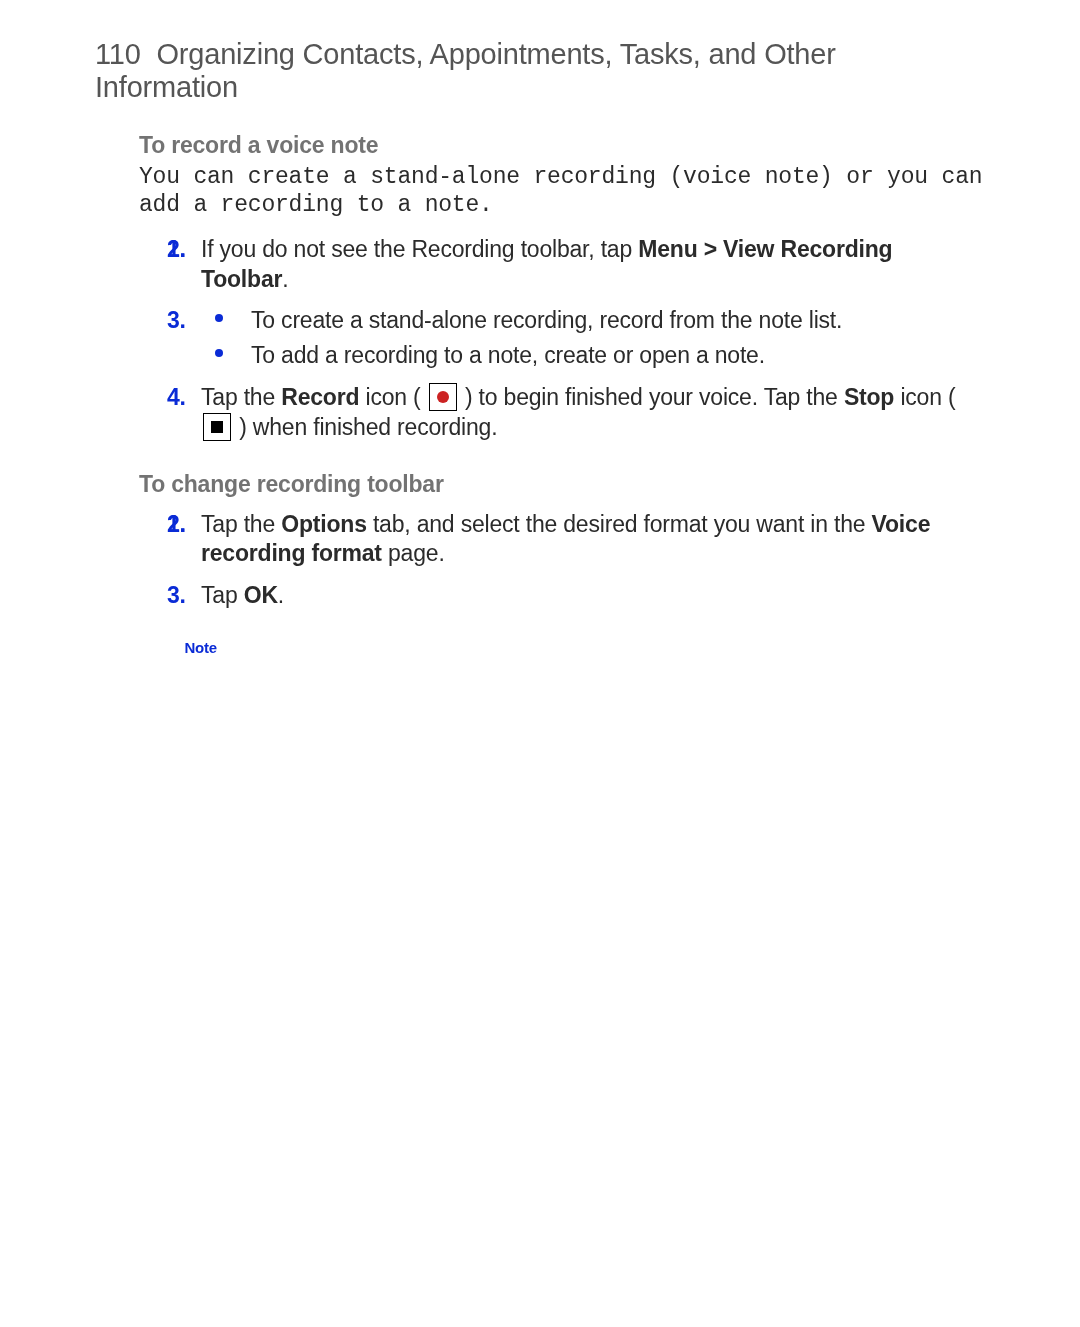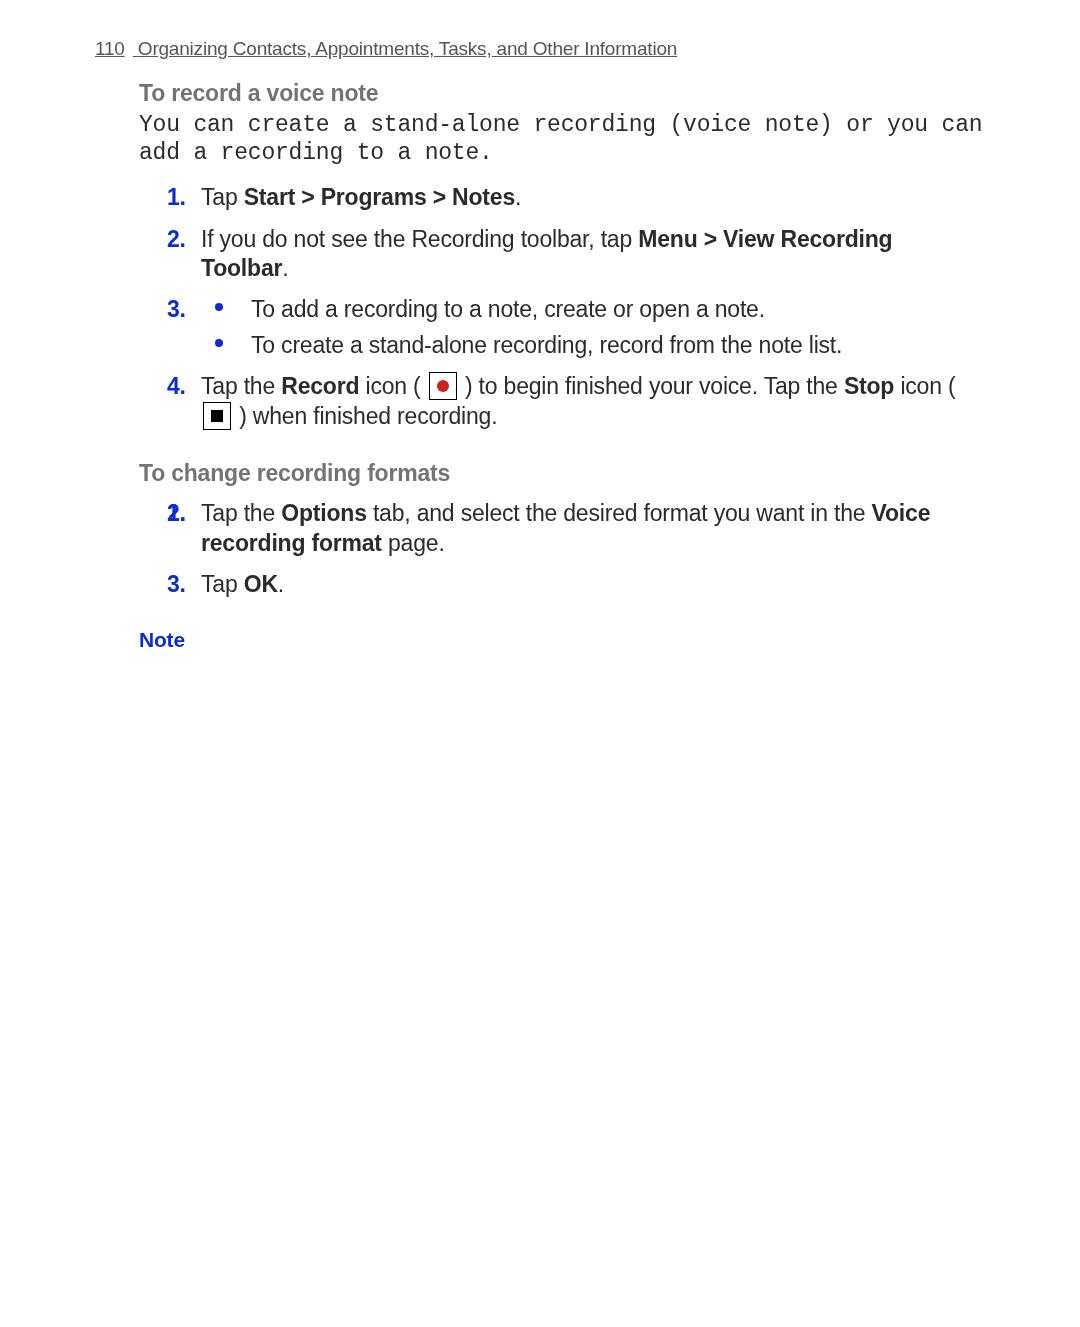--- a/index.html
+++ b/index.html
@@ -9,25 +9,24 @@
     }
     body {
       width: 1080px;
       height: 1327px;
       background: #ffffff;
       font-family: 'Segoe UI', Tahoma, Arial, sans-serif;
       color: #2b2b2b;
       padding: 38px 95px 0 95px;
     }
     .page-header {
-      font-size: 19px;
+      font-size: 29px;
       color: #555;
-      margin-bottom: 20px;
+      margin-bottom: 28px;
       letter-spacing: -0.2px;
-      text-decoration: underline;
     }
     .page-number {
       color: #555;
       margin-right: 8px;
     }
     .content {
       padding-left: 44px;
     }
     .subheading {
       font-size: 23px;
@@ -107,24 +106,25 @@
       border-radius: 50%;
     }
     .stop-square {
       width: 12px;
       height: 12px;
       background: #000;
     }
     .note-row {
       display: flex;
       padding-left: 0;
-      font-size: 21px;
+      font-size: 15px;
       line-height: 1.28;
       color: #0a2bd6;
       letter-spacing: -0.2px;
+      text-align: right;
     }
     .note-label {
       font-weight: 700;
       min-width: 88px;
       padding-right: 10px;
     }
     .note-body {
       flex: 1;
     }
     .section-gap {
@@ -140,44 +140,43 @@
 </div>
 
 <div class="content">
 
   <div class="subheading">To record a voice note</div>
   <div class="intro-text">You can create a stand-alone recording (voice note) or you can add a recording to a note.</div>
 
   <ol class="steps">
     <li>
       <span class="num">1.</span>
-      <span><span>Tap </span><span class="bold">Start &gt; Programs &gt; Notes</span><span>.</span></span>
     </li>
     <li>
       <span class="num">2.</span>
       <span><span>If you do not see the Recording toolbar, tap </span><span class="bold">Menu &gt; View Recording Toolbar</span><span>.</span></span>
     </li>
     <li>
       <span class="num">3.</span>
       <ul class="bullets">
+        <li><span class="bullet"></span><span>To create a stand-alone recording, record from the note list.</span></li>
         <li><span class="bullet"></span><span>To add a recording to a note, create or open a note.</span></li>
-        <li><span class="bullet"></span><span>To create a stand-alone recording, record from the note list.</span></li>
       </ul>
     </li>
     <li>
       <span class="num">4.</span>
       <span><span>Tap the </span><span class="bold">Record</span><span> icon ( </span><span class="icon-box">
             <span class="record-dot"></span>
           </span><span> ) to begin finished your voice. Tap the </span><span class="bold">Stop</span><span> icon ( </span><span class="icon-box">
             <span class="stop-square"></span>
           </span><span> ) when finished recording.</span></span>
     </li>
   </ol>
 
-  <div class="subheading section-gap">To change recording formats</div>
+  <div class="subheading section-gap">To change recording toolbar</div>
 
   <ol class="steps">
     <li>
       <span class="num">1.</span>
     </li>
     <li>
       <span class="num">2.</span>
       <span><span>Tap the </span><span class="bold">Options</span><span> tab, and select the desired format you want in the </span><span class="bold">Voice recording format</span><span> page.</span></span>
     </li>
     <li>

